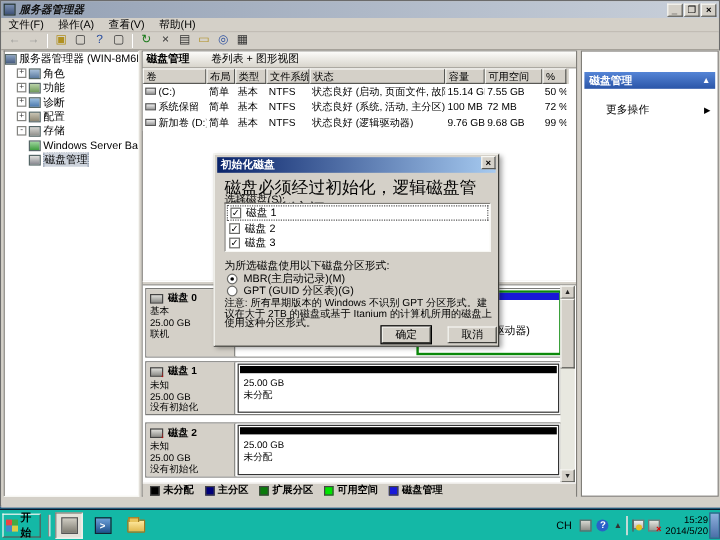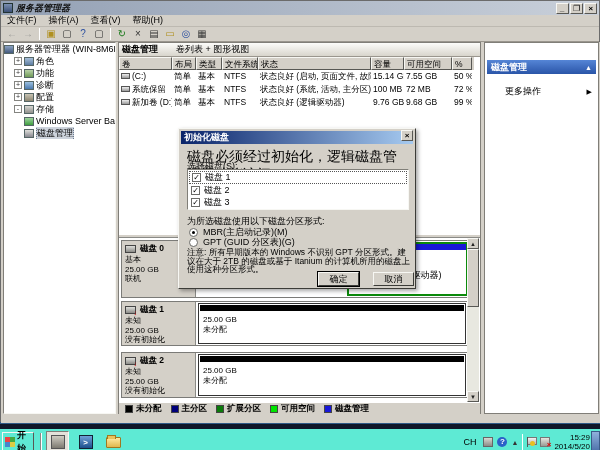--- a/index.html
+++ b/index.html
@@ -123,21 +123,21 @@
   .r1 { top:97px; } .r2 { top:107px; }
   .rdot { width:9px; height:9px; border-radius:50%; background:#fff; border:1px solid #6b6b68; position:relative; }
   .rdot.on::after { content:""; position:absolute; left:2px; top:2px; width:3px; height:3px; border-radius:50%; background:#000; }
   .dlg-note { position:absolute; left:8px; top:119px; width:224px; font-size:8.5px; line-height:8.5px; }
   .dlg-btn { position:absolute; height:14px; width:41px; background:#d4d0c8; text-align:center; font-size:9px; line-height:12px;
     border:1px solid; border-color:#f7f7f3 #3c3c38 #3c3c38 #f7f7f3; }
   .btn-ok { left:139px; top:143px; outline:1px solid #000; }
   .btn-cancel { left:194px; top:143px; }
 
   
-  .taskbar { position:absolute; left:0; top:424px; width:600px; height:26px; background:#5eead4; border-top:5px solid #0f172a; }
+  .taskbar { position:absolute; left:0; top:424px; width:600px; height:26px; background:#14b8a6; border-top:1px solid #0f172a; }
   .startbtn { position:absolute; left:2px; top:3px; width:32px; height:20px; display:flex; align-items:center; gap:2px; padding-left:2px; font-weight:bold; font-size:9px; }
   .winflag { width:10px; height:10px; display:grid; grid-template-columns:5px 5px; grid-template-rows:5px 5px; }
   .winflag i:nth-child(1){background:#e44;} .winflag i:nth-child(2){background:#4a4;}
   .winflag i:nth-child(3){background:#48c;} .winflag i:nth-child(4){background:#dc4;}
   .tb-sep2 { position:absolute; left:40px; top:4px; width:2px; height:18px; border-left:1px solid #8a8a86; border-right:1px solid #fff; }
   .ql { position:absolute; top:2px; width:23px; height:22px; display:flex; align-items:center; justify-content:center; }
   .ql1 { left:46px; background:#e4e2da; border:1px solid; border-color:#807e78 #f7f7f3 #f7f7f3 #807e78; }
   .ql2 { left:74px; } .ql3 { left:102px; }
   .srv-ico { width:14px; height:14px; background:linear-gradient(#cfccc2,#7d7a70); border:1px solid #555; }
   .ps-ico { width:14px; height:14px; background:linear-gradient(#6fa0d8,#1c4f8c); border:1px solid #123; color:#fff; font-size:8px; line-height:13px; text-align:center; font-weight:bold; }

